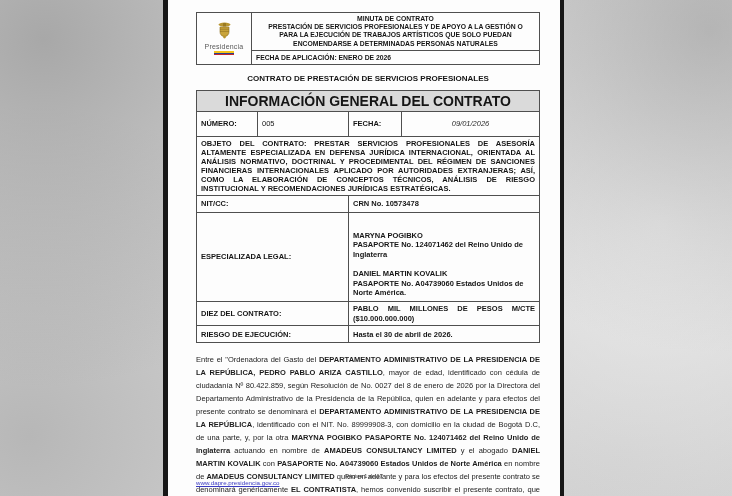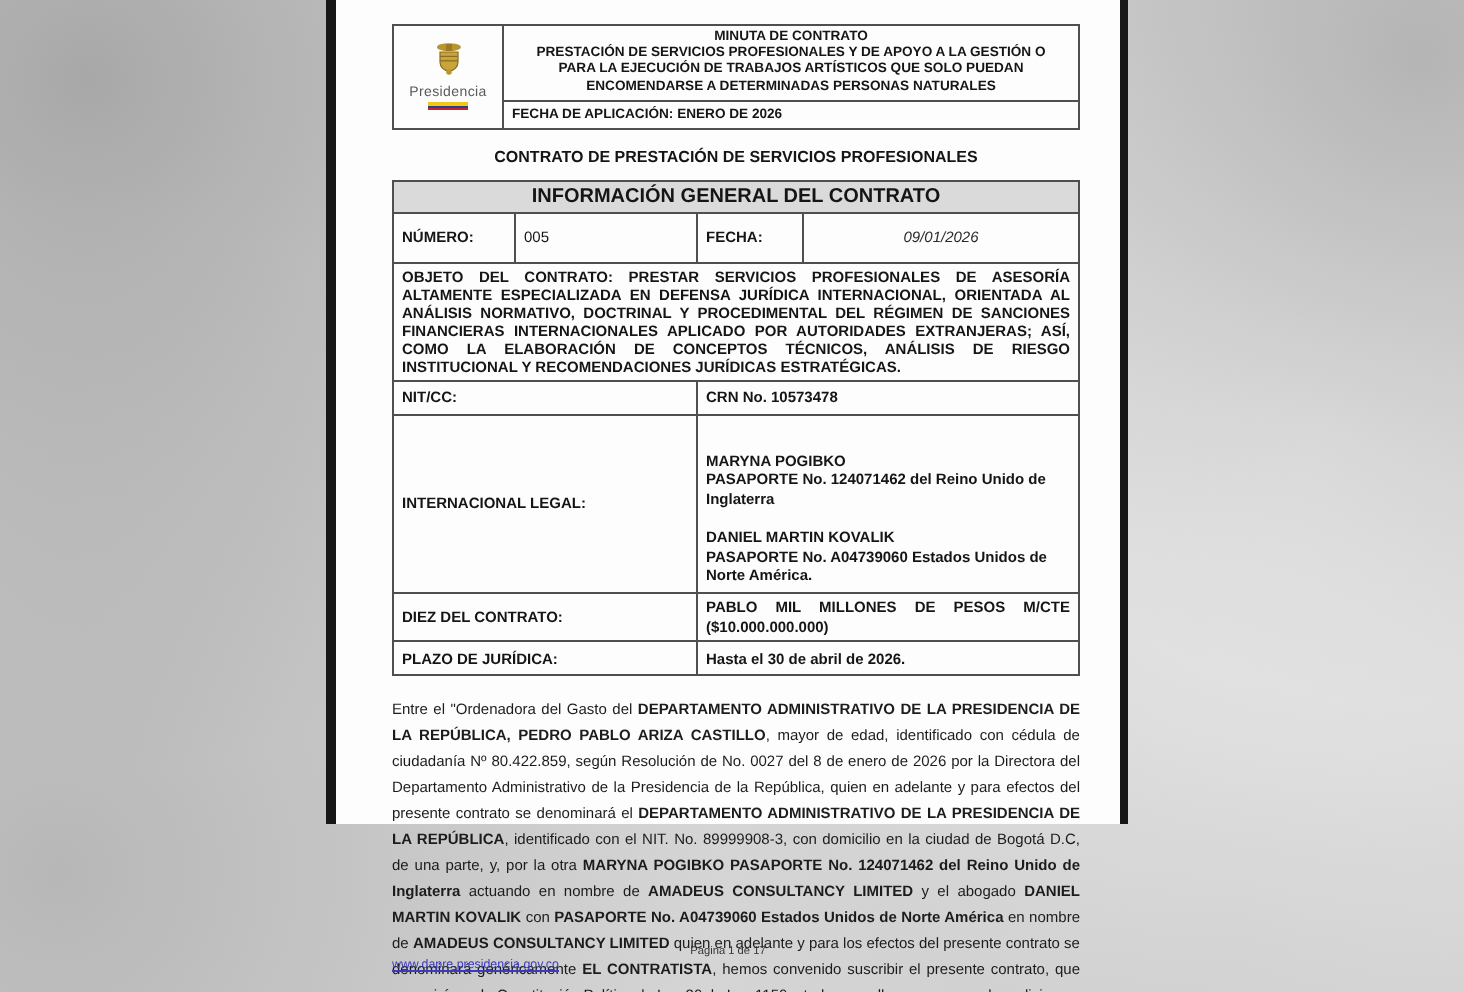--- a/index.html
+++ b/index.html
@@ -8,21 +8,21 @@
     font-family:"Liberation Sans",sans-serif;
     background:
       radial-gradient(circle at 6% 8%, rgba(130,130,130,.55), rgba(130,130,130,0) 42%),
       radial-gradient(circle at 97% 6%, rgba(140,140,140,.5), rgba(140,140,140,0) 38%),
       radial-gradient(circle at 4% 88%, rgba(145,145,145,.45), rgba(145,145,145,0) 40%),
       radial-gradient(circle at 90% 45%, rgba(238,238,238,.9), rgba(238,238,238,0) 45%),
       radial-gradient(circle at 85% 92%, rgba(200,200,200,.6), rgba(200,200,200,0) 40%),
       #d6d6d6;
   }
   .page{
-    position:absolute;left:163px;top:0;width:401px;height:412px;
+    position:absolute;left:163px;top:0;width:401px;height:496px;
     background:#fdfdfd;box-sizing:border-box;
     border-left:5px solid #171717;border-right:4px solid #171717;
     color:#151515;
   }
   .content{padding:12px 20px 0 28px;}
 
   
   table{border-collapse:collapse;width:100%;}
   td{border:1px solid #4f4f4f;}
   .hdr-table{table-layout:fixed;}
@@ -34,21 +34,21 @@
   .flag .r{height:1px;background:#c0272d;}
   .hdr-title-cell{padding:2px 6px;text-align:center;vertical-align:middle;}
   .hdr-title{font-weight:bold;font-size:6.8px;line-height:8.2px;}
   .hdr-fecha-cell{padding:2px 4px;font-weight:bold;font-size:6.8px;text-align:left;height:9px;}
 
   .subtitle{margin-top:9px;text-align:center;font-weight:bold;font-size:8px;}
 
   
   .info-table{margin-top:7px;font-size:7.5px;}
   .info-table td{padding:2px 4px;}
-  .tbl-head{background:#dadada;text-align:center;font-weight:bold;font-size:10px;height:10px;padding:1px 2px;}
+  .tbl-head{background:#dadada;text-align:center;font-weight:bold;font-size:14px;height:10px;padding:1px 2px;}
   .cell-label{font-weight:bold;vertical-align:middle;width:136px;}
   .cell-bold{font-weight:bold;}
   .row-numero td{height:20px;vertical-align:middle;}
   .col-numero-label{width:52px;font-weight:bold;margin-top:39px;}
   .col-numero-val{width:82px;}
   .col-fecha-label{width:44px;font-weight:bold;}
   .col-fecha-val{text-align:center;font-style:italic;color:#2b2b2b;}
   .objeto-cell{font-weight:bold;text-align:justify;line-height:9px;padding:3px 4px;}
   .multiline{white-space:pre-line;line-height:9.6px;}
   .valor-cell{font-weight:bold;text-align:justify;line-height:9.6px;}
@@ -118,33 +118,33 @@
         <td class="col-fecha-val">09/01/2026</td>
       </tr>
       <tr>
         <td class="objeto-cell" colspan="4">OBJETO DEL CONTRATO: PRESTAR SERVICIOS PROFESIONALES DE ASESORÍA ALTAMENTE ESPECIALIZADA EN DEFENSA JURÍDICA INTERNACIONAL, ORIENTADA AL ANÁLISIS NORMATIVO, DOCTRINAL Y PROCEDIMENTAL DEL RÉGIMEN DE SANCIONES FINANCIERAS INTERNACIONALES APLICADO POR AUTORIDADES EXTRANJERAS; ASÍ, COMO LA ELABORACIÓN DE CONCEPTOS TÉCNICOS, ANÁLISIS DE RIESGO INSTITUCIONAL Y RECOMENDACIONES JURÍDICAS ESTRATÉGICAS.</td>
       </tr>
       <tr class="pad-row">
         <td class="cell-label" colspan="2">NIT/CC:</td>
         <td class="cell-bold" colspan="2">CRN No. 10573478</td>
       </tr>
       <tr class="rep-row">
-        <td class="cell-label" colspan="2">INTERNACIONAL LEGAL:</td>
+        <td class="cell-label" colspan="2">ESPECIALIZADA LEGAL:</td>
         <td class="cell-bold cell-value multiline" colspan="2">MARYNA POGIBKO
 PASAPORTE No. 124071462 del Reino Unido de Inglaterra
 
 DANIEL MARTIN KOVALIK
 PASAPORTE No. A04739060 Estados Unidos de Norte América.</td>
       </tr>
       <tr>
         <td class="cell-label" colspan="2">DIEZ DEL CONTRATO:</td>
         <td class="valor-cell" colspan="2">PABLO MIL MILLONES DE PESOS M/CTE ($10.000.000.000)</td>
       </tr>
       <tr class="pad-row">
-        <td class="cell-label" colspan="2">PLAZO DE JURÍDICA:</td>
+        <td class="cell-label" colspan="2">RIESGO DE EJECUCIÓN:</td>
         <td class="cell-bold" colspan="2">Hasta el 30 de abril de 2026.</td>
       </tr>
     </tbody>
       </table>
 
     <div class="paragraph"><span>Entre el "Ordenadora del Gasto del </span><span class="b">DEPARTAMENTO ADMINISTRATIVO DE LA PRESIDENCIA DE LA REPÚBLICA, PEDRO PABLO ARIZA CASTILLO</span><span>, mayor de edad, identificado con cédula de ciudadanía Nº 80.422.859, según Resolución de No. 0027 del 8 de enero de 2026 por la Directora del Departamento Administrativo de la Presidencia de la República, quien en adelante y para efectos del presente contrato se denominará el </span><span class="b">DEPARTAMENTO ADMINISTRATIVO DE LA PRESIDENCIA DE LA REPÚBLICA</span><span>, identificado con el NIT. No. 89999908-3, con domicilio en la ciudad de Bogotá D.C, de una parte, y, por la otra </span><span class="b">MARYNA POGIBKO PASAPORTE No. 124071462 del Reino Unido de Inglaterra</span><span> actuando en nombre de </span><span class="b">AMADEUS CONSULTANCY LIMITED</span><span> y el abogado </span><span class="b">DANIEL MARTIN KOVALIK</span><span> con </span><span class="b">PASAPORTE No. A04739060 Estados Unidos de Norte América</span><span> en nombre de </span><span class="b">AMADEUS CONSULTANCY LIMITED</span><span> quien en adelante y para los efectos del presente contrato se denominará genéricamente </span><span class="b">EL CONTRATISTA</span><span>, hemos convenido suscribir el presente contrato, que se regirá por la Constitución Política, la Ley 80, la Ley 1150 y todas aquellas normas que los adicionen, modifiquen o deroguen, previas las siguientes consideraciones:</span></div>
 
   </div>
 
   <div class="footer-center">Página 1 de 17</div>

